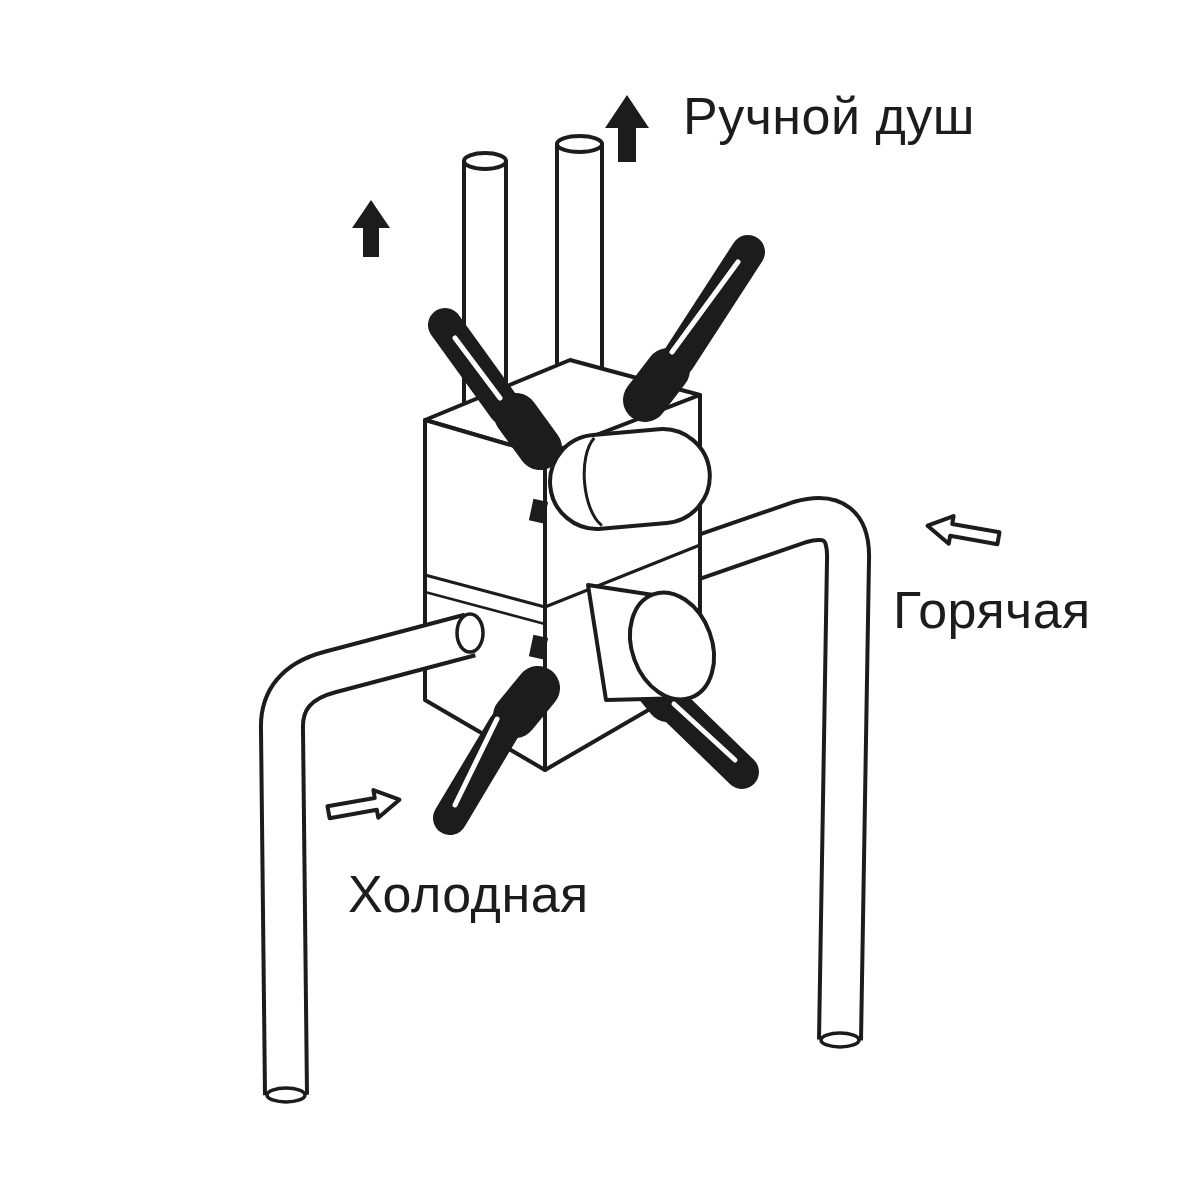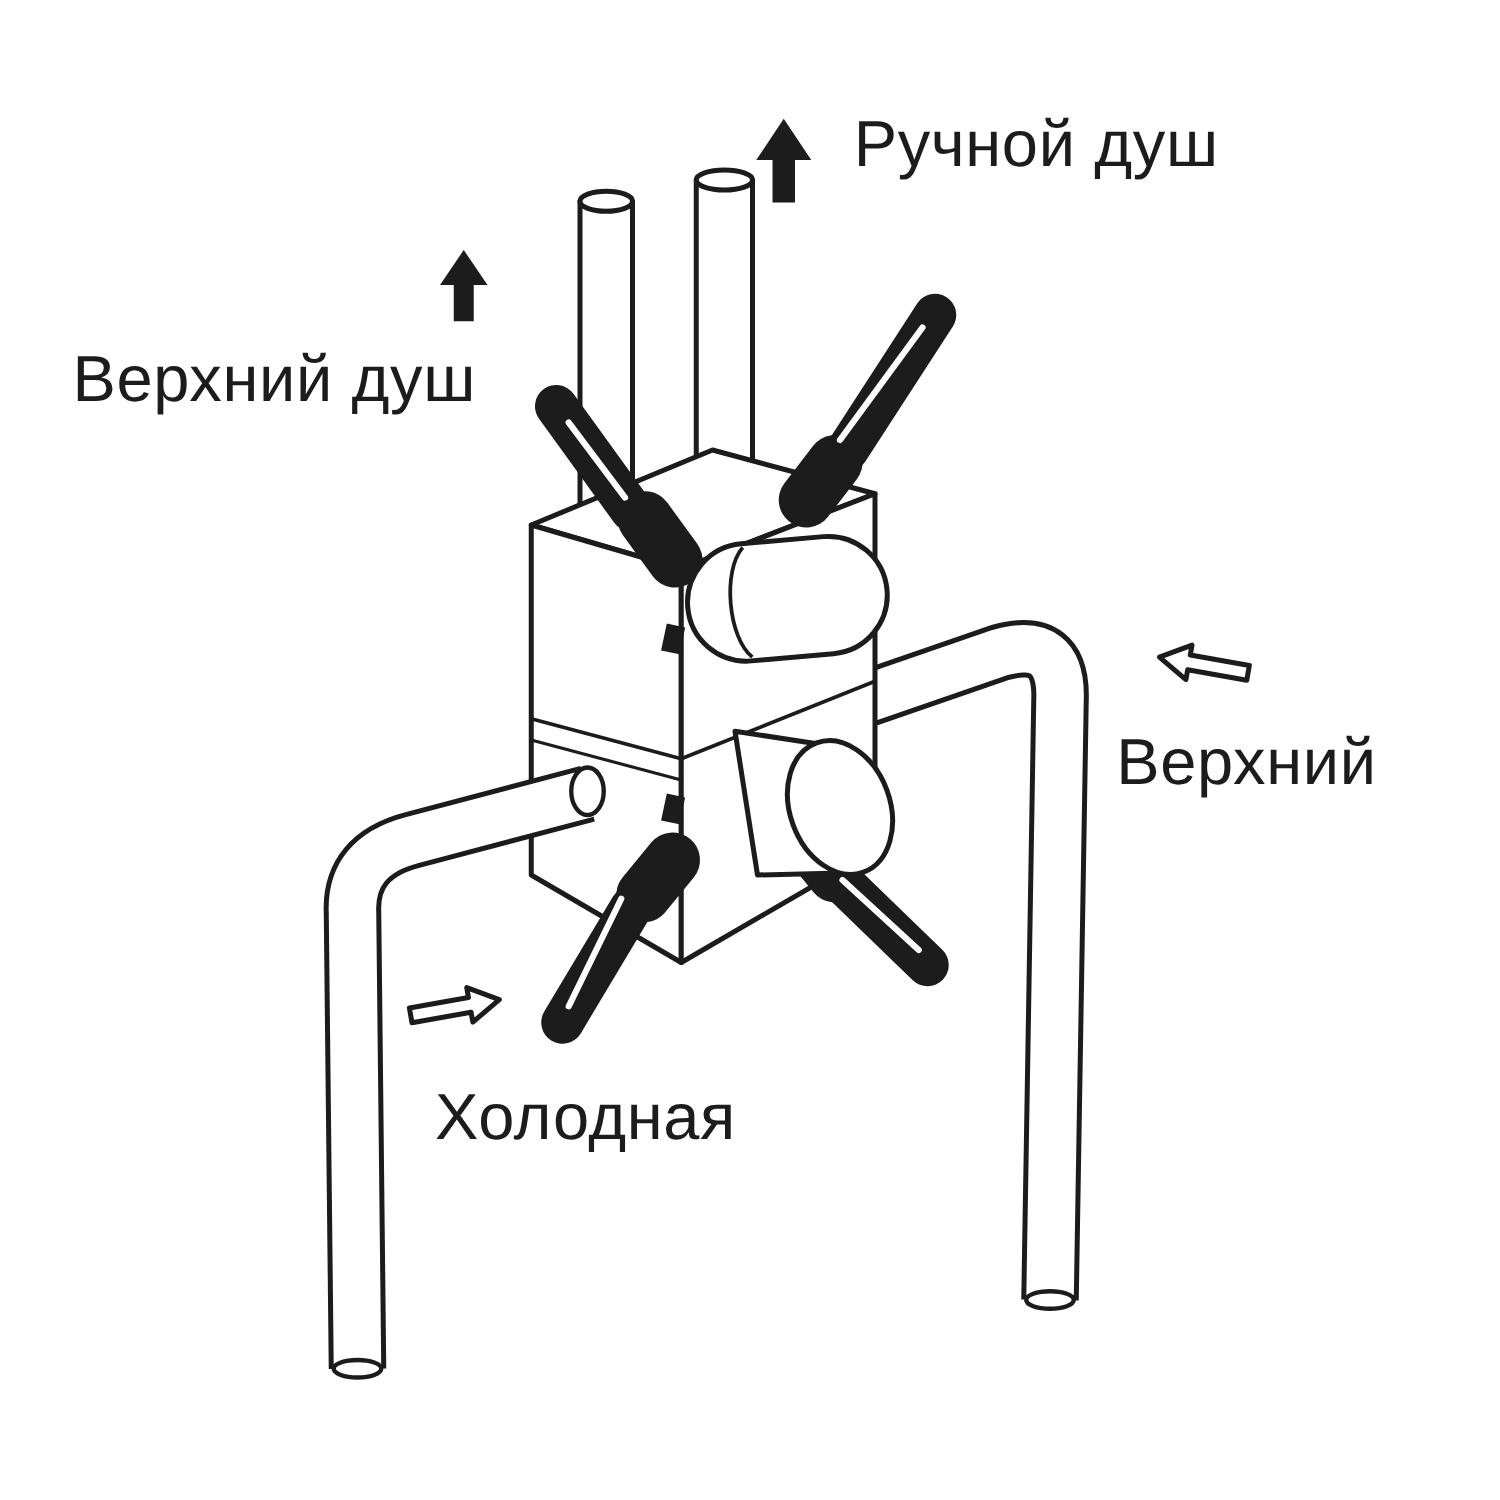--- a/index.html
+++ b/index.html
@@ -104,16 +104,15 @@
       <ellipse cx="470" cy="633" rx="13" ry="19" fill="#ffffff" stroke="#1c1c1c" stroke-width="3.5"></ellipse>
     </g>
 
     <polygon points="627,95 649,128 636,128 636,162 618,162 618,128 605,128" fill="#1c1c1c"></polygon>
     <polygon points="371,200 390,228 379,228 379,257 363,257 363,228 352,228" fill="#1c1c1c"></polygon>
     <polygon points="-36,0 -12,-14 -12,-6 36,-6 36,6 -12,6 -12,14" transform="translate(963,532) rotate(10)" fill="#ffffff" stroke="#1c1c1c" stroke-width="4"></polygon>
     <polygon points="36,0 12,-14 12,-6 -36,-6 -36,6 12,6 12,14" transform="translate(364,806) rotate(-10)" fill="#ffffff" stroke="#1c1c1c" stroke-width="4"></polygon>
   </svg>
 
   <div class="lbl lbl-hand">Ручной душ</div>
-  <div class="lbl lbl-overhead">Верхний душ</div>
-  <div class="lbl lbl-cold">Верхний</div>
+  <div class="lbl lbl-cold">Горячая</div>
   <div class="lbl lbl-hot">Холодная</div>
 </div>
 
 </body></html>

